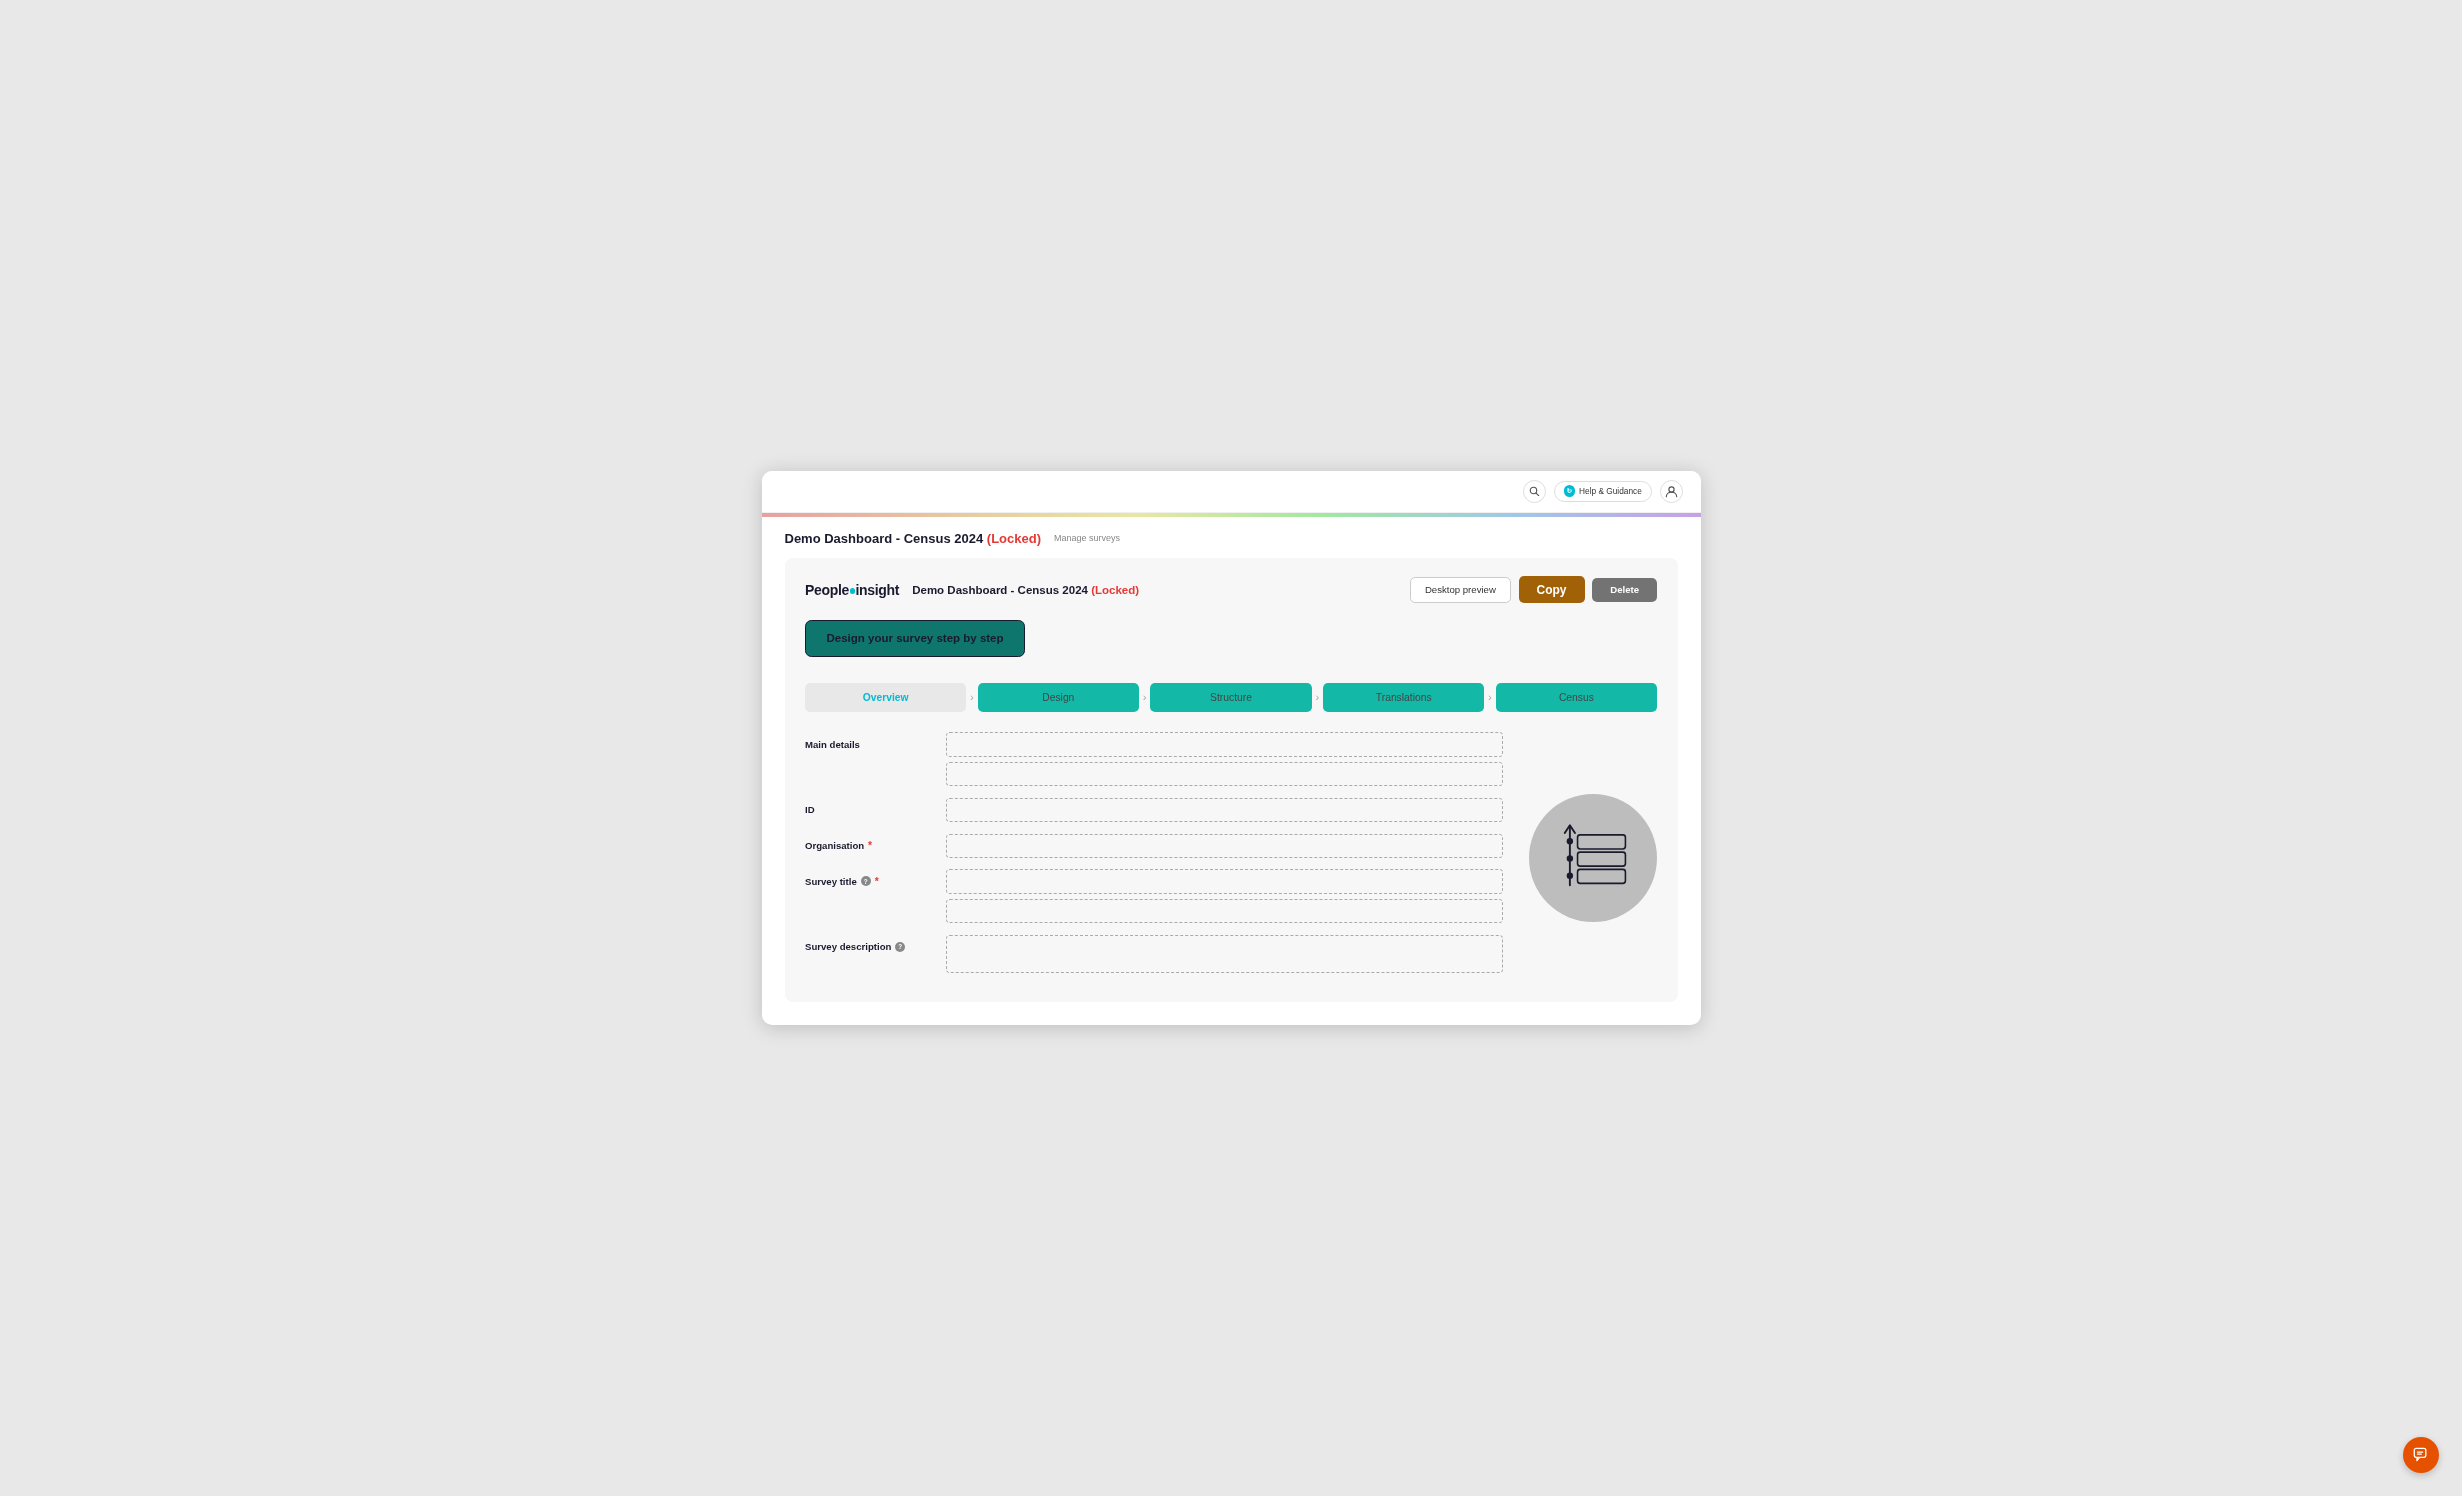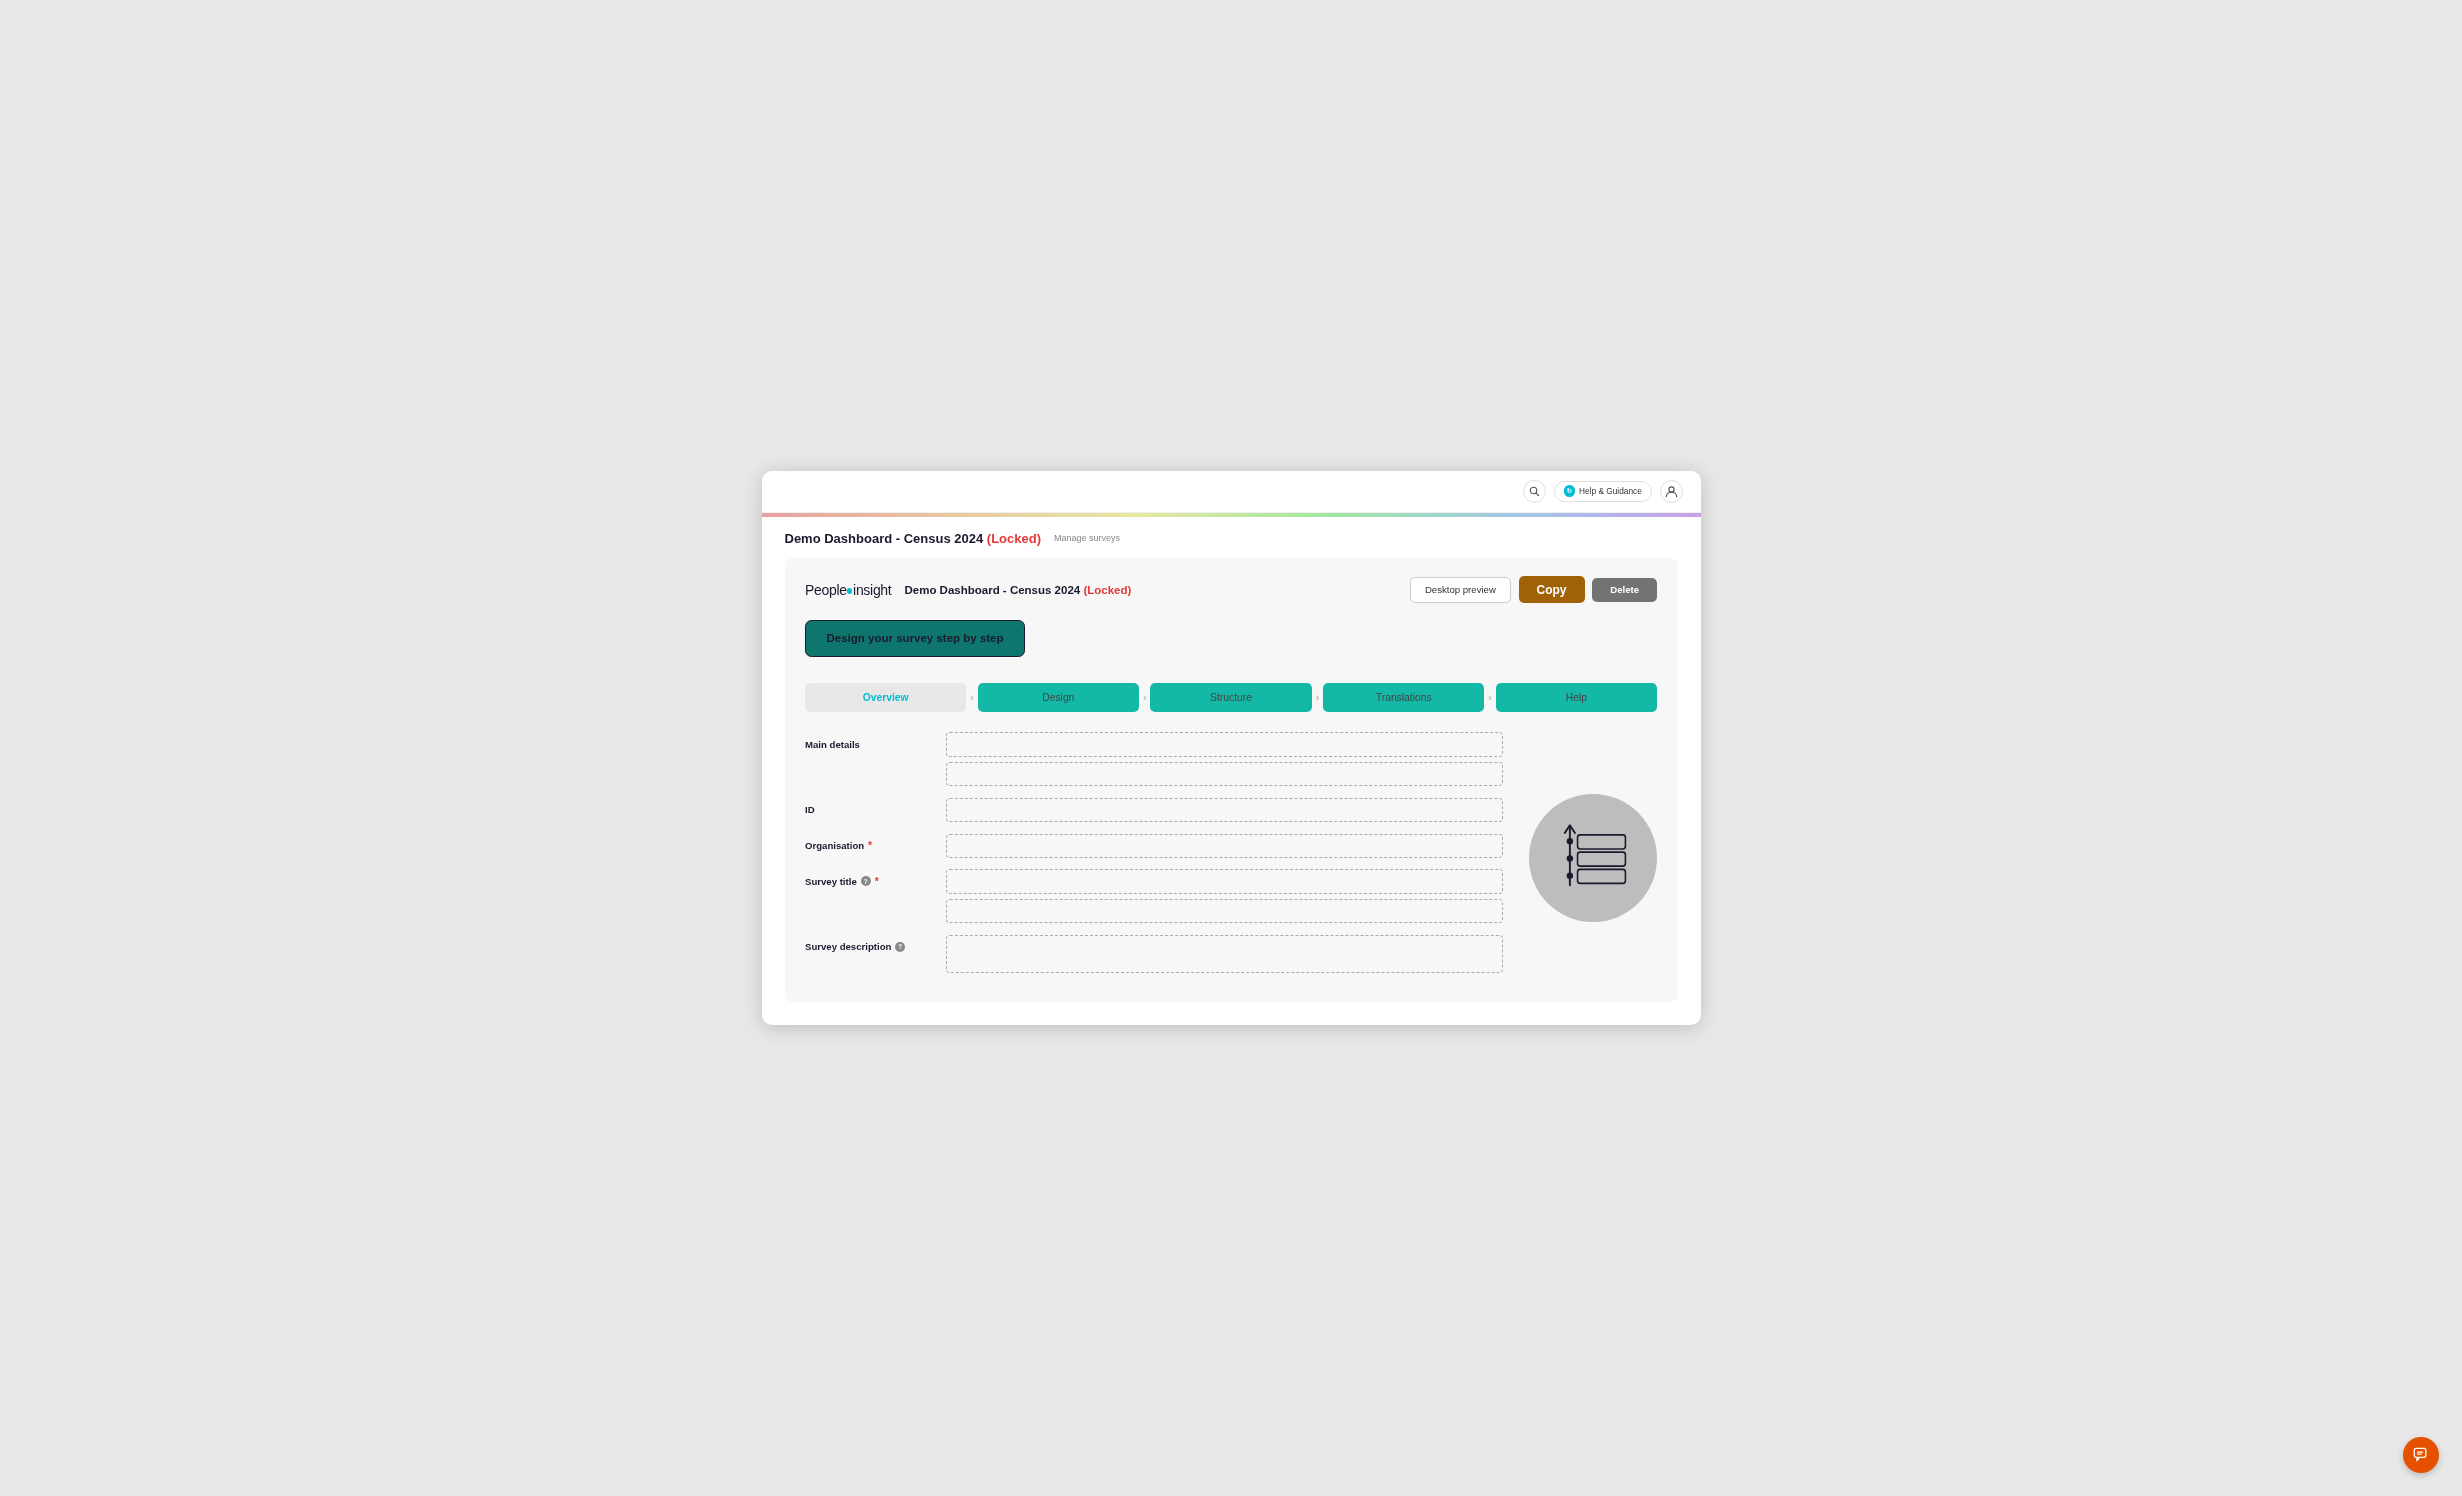--- a/index.html
+++ b/index.html
@@ -142,21 +142,21 @@
     }
 
     .brand-title-group {
       display: flex;
       align-items: center;
       gap: 13px;
     }
 
     .brand-logo {
       font-size: 14px;
-      font-weight: 400;
+      font-weight: 700;
       color: #1a1a2e;
       letter-spacing: -0.3px;
     }
 
     .brand-logo .dot {
       display: inline-block;
       width: 5.1px;
       height: 5.1px;
       background: #00bcd4;
       border-radius: 50%;
@@ -442,21 +442,21 @@
       <span class="step-arrow">›</span>
       <div class="step-item">
         <button class="step-btn">Structure</button>
       </div>
       <span class="step-arrow">›</span>
       <div class="step-item">
         <button class="step-btn">Translations</button>
       </div>
       <span class="step-arrow">›</span>
       <div class="step-item">
-        <button class="step-btn">Help</button>
+        <button class="step-btn">Census</button>
       </div>
     </div>
 
     
     <div class="form-area">
       <div class="form-fields">
 
         <div class="form-row">
           <div class="form-label">
             <strong>Main details</strong>

